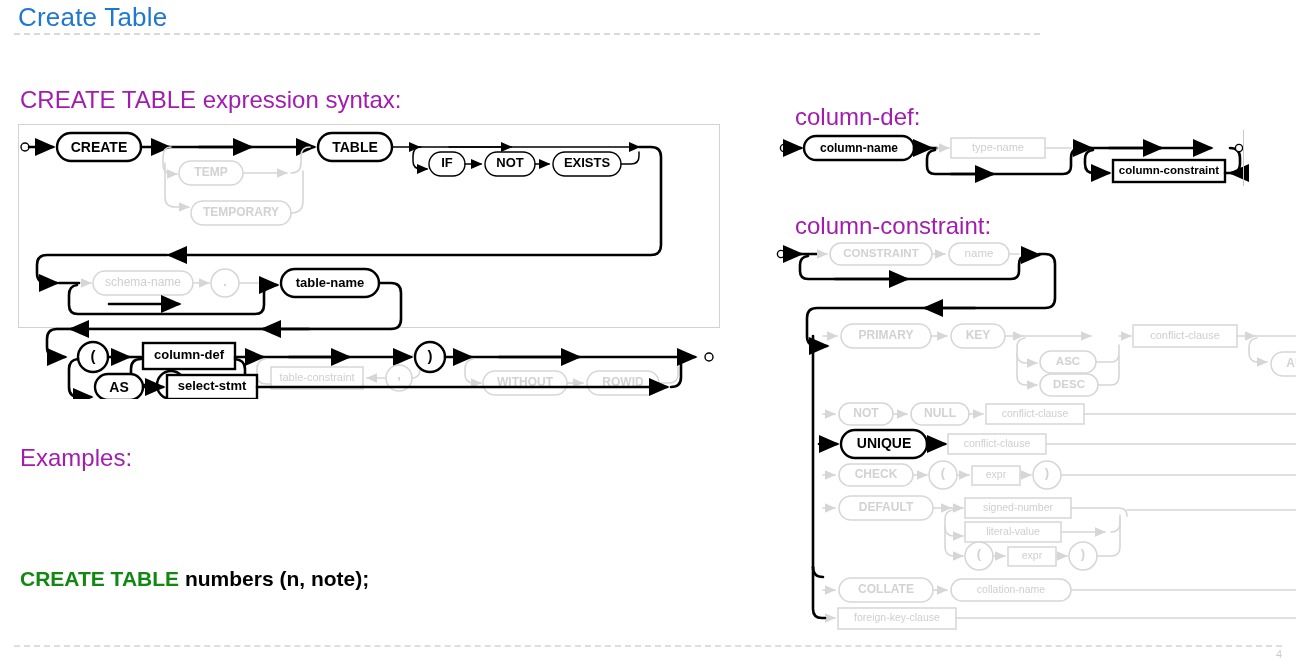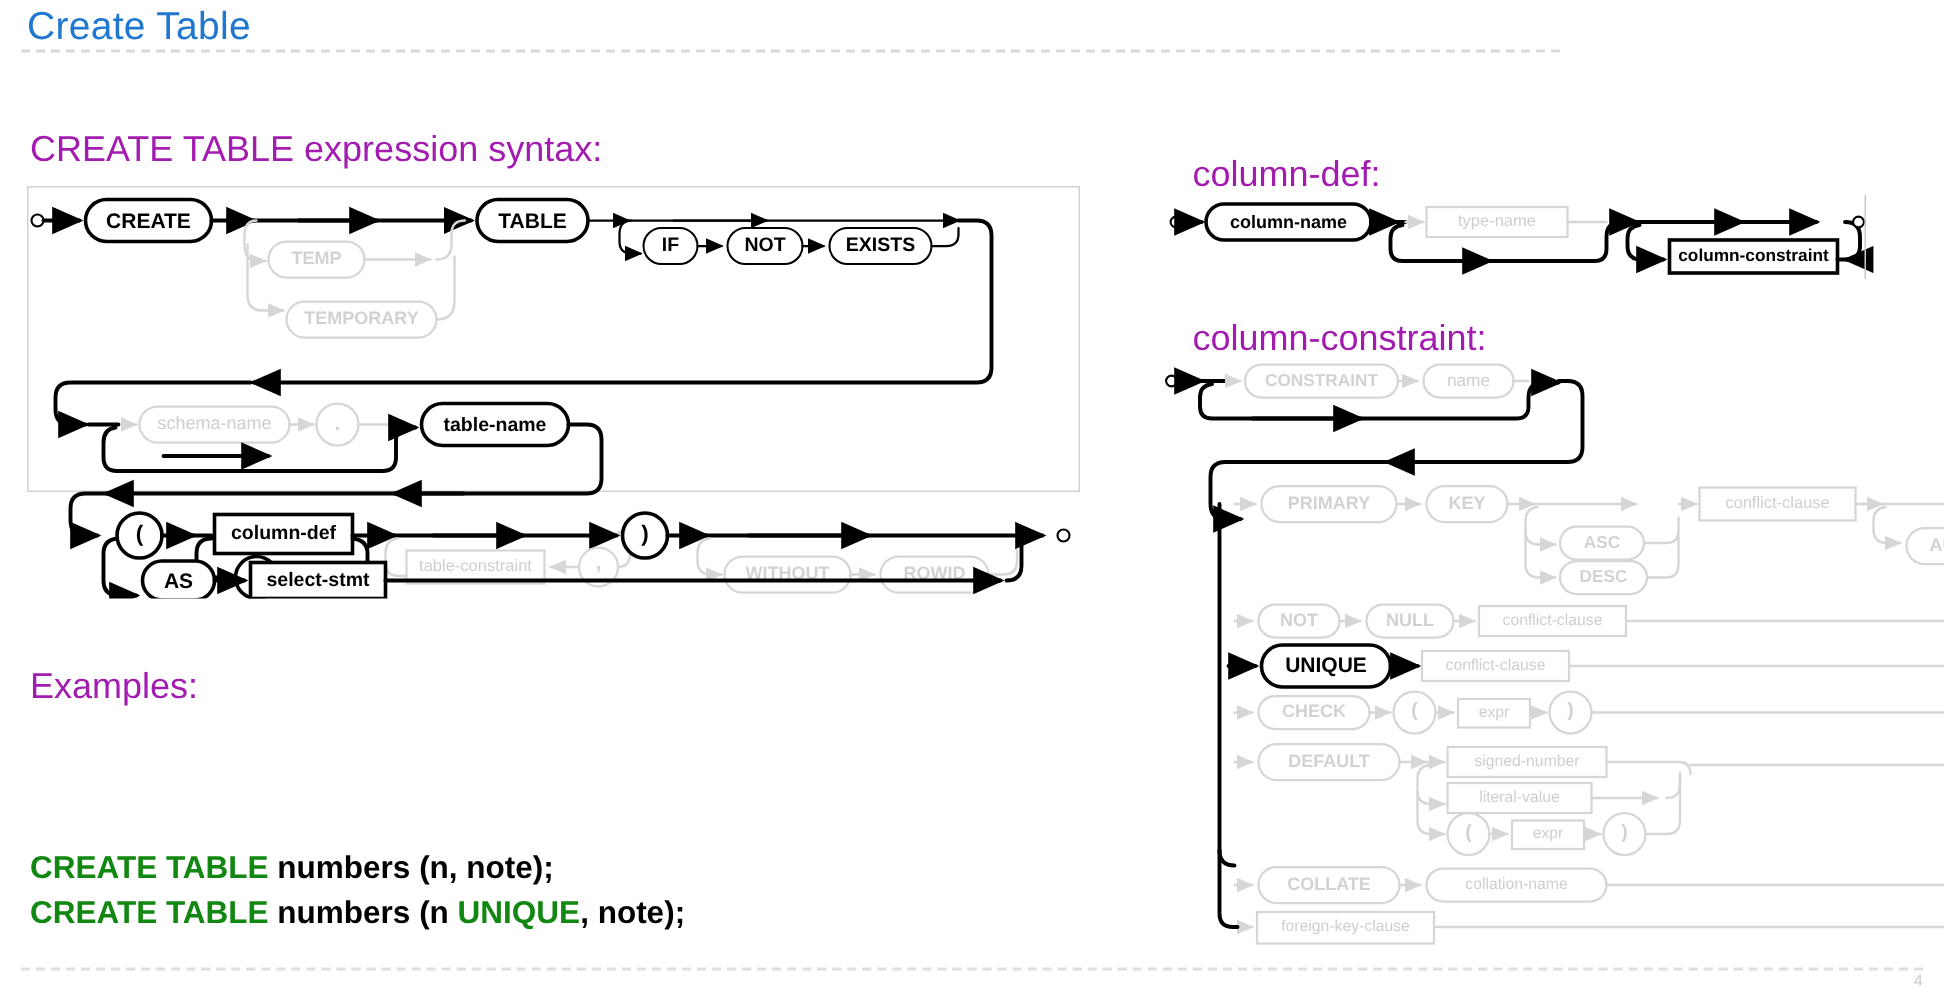--- a/index.html
+++ b/index.html
@@ -350,17 +350,16 @@
   <rect x="63" y="371" width="118" height="21" class="bx-off"></rect>
   <text x="122" y="381" class="tx-off-n" font-size="10.5">foreign-key-clause</text>
   <path class="rr-off" d="M181,381 H521"></path>
 </svg>
 </div>
 
 <div id="head-examples" class="mono-head">Examples:</div>
 
 <div id="examples">
   <div class="ex-line" id="ex0"><span class="kw">CREATE TABLE</span><span> numbers (n, note);</span></div>
-  <div class="ex-line" id="ex1"><span class="kw">CREATE TABLE</span><span> numbers (n </span><span class="kw">UNIQUE</span><span>, note);</span></div>
 </div>
 
 <div id="footer-rule"></div>
 <div id="page-number">4</div>
 
 </body></html>

